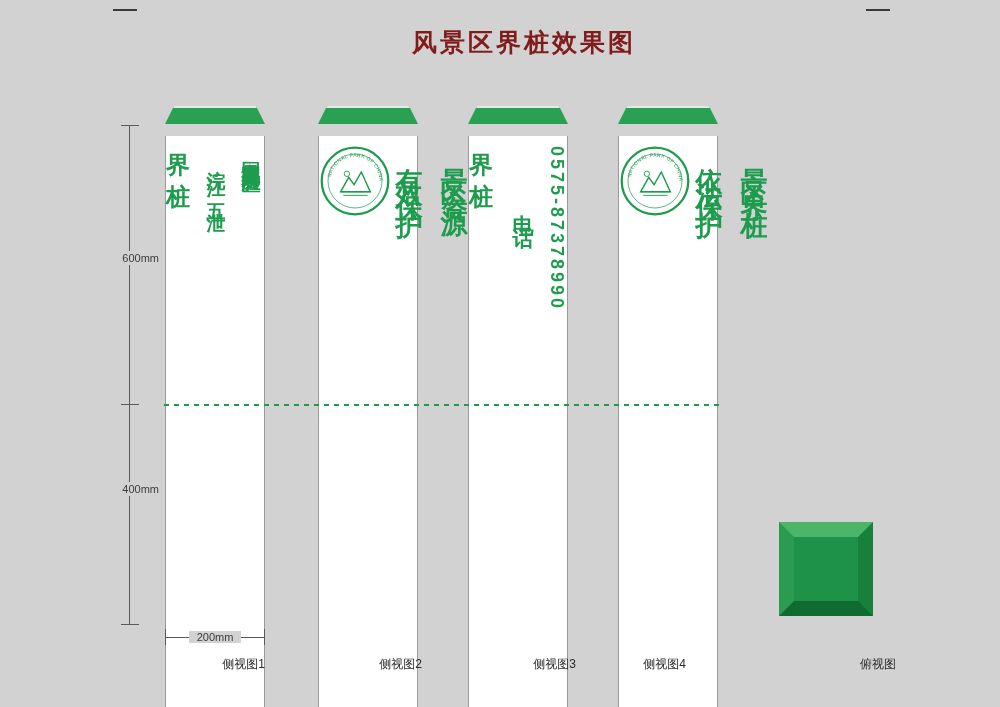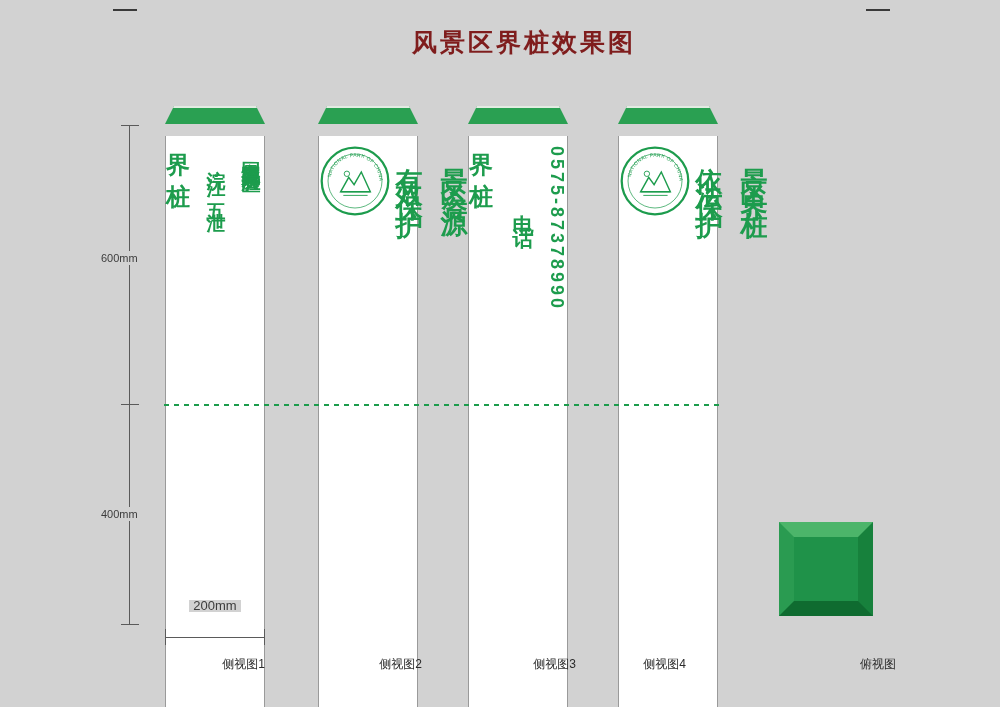--- a/index.html
+++ b/index.html
@@ -41,28 +41,28 @@
   .logo{width:72px;height:72px;}
   
   .ground-line{
     position:absolute;left:164px;top:404px;width:555px;height:2px;z-index:5;
     background:repeating-linear-gradient(90deg,#1d9c4d 0 5px,transparent 5px 10px);
   }
   
   .dim-vline{position:absolute;left:129px;top:125px;width:1px;height:500px;background:#5a5a5a;}
   .dim-tick-h{position:absolute;left:121px;width:18px;height:1px;background:#5a5a5a;}
   .dim-label-v{
-    position:absolute;left:101px;width:58px;text-align:left;
+    position:absolute;left:101px;width:58px;text-align:right;
     font-size:11px;color:#3c3c3c;background:#d2d2d2;line-height:14px;
   }
   .dim-hline{position:absolute;left:165px;top:637px;width:100px;height:1px;background:#5a5a5a;}
   .dim-tick-v{position:absolute;top:629px;width:1px;height:16px;background:#5a5a5a;}
   .dim-label-h{
-    position:absolute;left:189px;top:600px;width:52px;text-align:center;
-    font-size:13px;color:#3c3c3c;background:#d2d2d2;line-height:12px;
+    position:absolute;left:189px;top:631px;width:52px;text-align:center;
+    font-size:11px;color:#3c3c3c;background:#d2d2d2;line-height:12px;
   }
   
   .topview{
     position:absolute;left:779px;top:522px;width:94px;height:94px;box-sizing:border-box;
     border-style:solid;border-width:15px;
     border-top-color:#4cb56a;border-left-color:#2a9b51;
     border-right-color:#17813c;border-bottom-color:#0f6b30;
     background:#1f9249;
   }
   
@@ -160,21 +160,21 @@
     </div>
   </div>
 
   <div class="ground-line"></div>
 
   <div class="dim-vline"></div>
   <div class="dim-tick-h" style="top:125px"></div>
   <div class="dim-tick-h" style="top:404px"></div>
   <div class="dim-tick-h" style="top:624px"></div>
   <div class="dim-label-v" style="top:251px">600mm</div>
-  <div class="dim-label-v" style="top:507px">400mm</div>
+  <div class="dim-label-v" style="top:482px">400mm</div>
 
   <div class="dim-hline"></div>
   <div class="dim-tick-v" style="left:165px"></div>
   <div class="dim-tick-v" style="left:264px"></div>
   <div class="dim-label-h">200mm</div>
 
   <div class="topview"></div>
 
   <div class="caption" style="left:165px">侧视图1</div>
   <div class="caption" style="left:322px">侧视图2</div>

